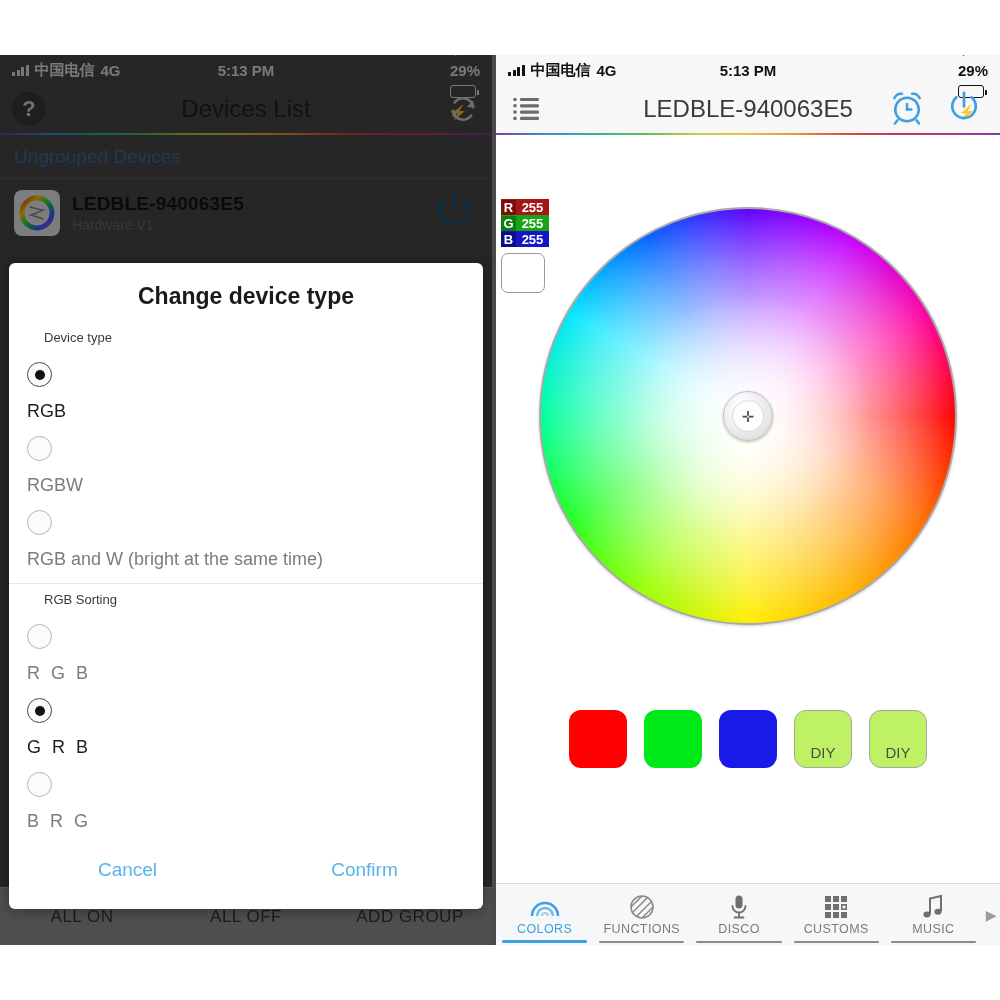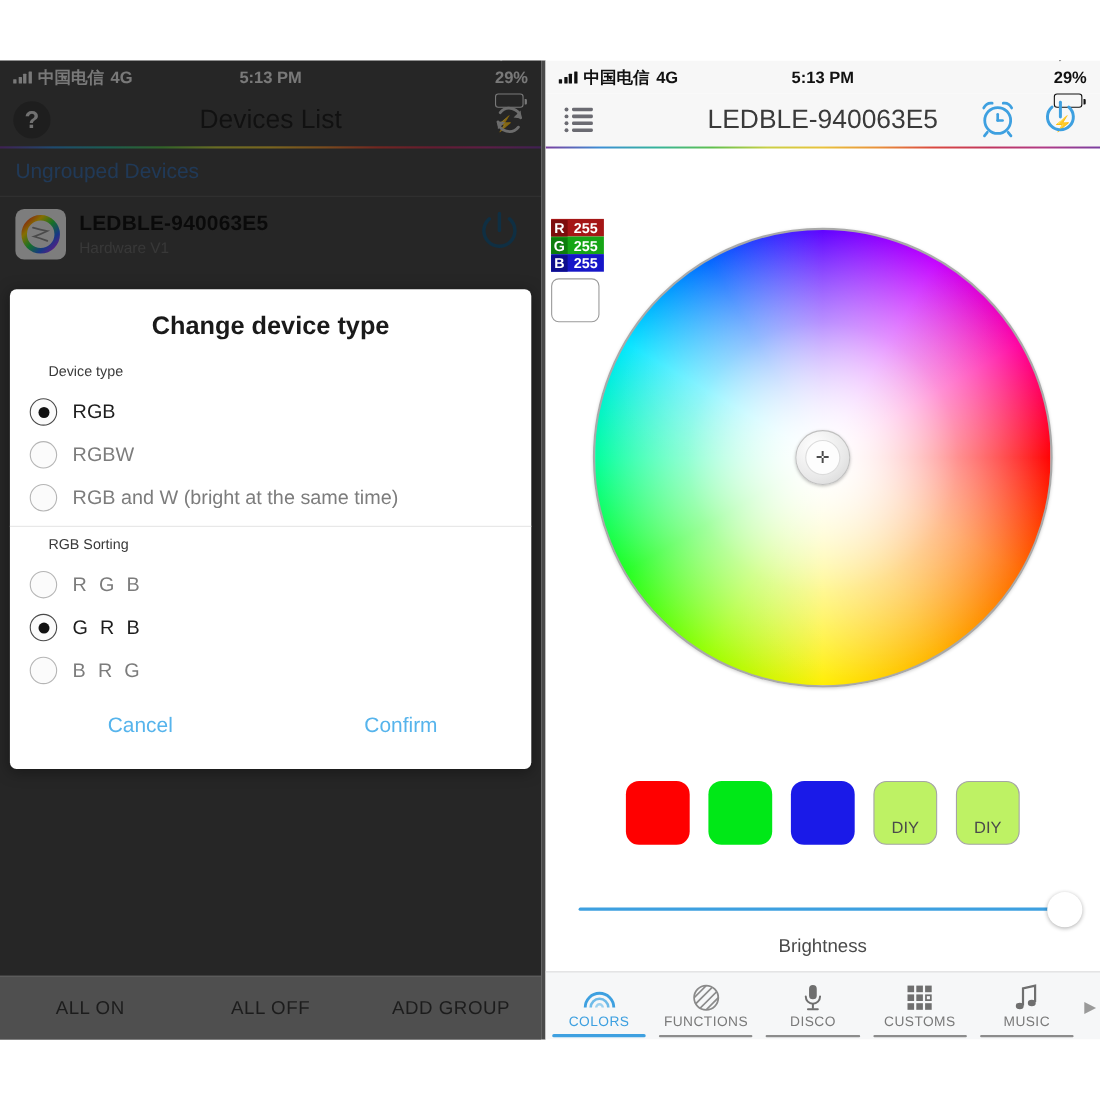--- a/index.html
+++ b/index.html
@@ -117,22 +117,23 @@
   }
   .dlg-title {
     text-align: center; font-size: 23px; font-weight: bold;
     color: #1a1a1a; padding: 20px 0 16px;
   }
   .dlg-section-label {
     font-size: 13px; color: #3a3a3a; padding: 4px 7px 10px; margin-left: 28px;
   }
   .dlg-divider { height: 1px; background: #e6e6e6; margin: 6px 0 4px; }
   .radio-row {
-    display: flex; align-items: center; gap: 14px;
+    display: flex; align-items: flex-start; gap: 14px;
     padding: 7px 14px 7px 18px;
+    flex-direction: column;
   }
   .radio {
     width: 25px; height: 25px; border-radius: 50%;
     border: 1.6px solid #b5b5b5; background: #fbfbfb;
     display: flex; align-items: center; justify-content: center;
     flex: 0 0 auto;
   }
   .radio.on { border-color: #4a4a4a; }
   .radio.on::after {
     content:''; width: 10px; height: 10px; border-radius: 50%; background: #111;
@@ -510,26 +511,20 @@
       <div class="swatch" style="background:#00e817;"></div>
       <div class="swatch" style="background:#1a1ae8;"></div>
       <div class="swatch outline">
         <span>DIY</span>
       </div>
       <div class="swatch outline">
         <span>DIY</span>
       </div>
     </div>
 
-    <div class="slider-wrap">
-      <div class="slider-track">
-        <div class="slider-knob"></div>
-      </div>
-      <div class="slider-label">Brightness</div>
-    </div>
 
     <div class="tabbar">
       <div class="tab active">
         <span class="tab-icon">
           <svg width="34" height="22" viewBox="0 0 34 22">
             <path d="M4 20 A13 13 0 0 1 30 20" fill="none" stroke="#3ea0e0" stroke-width="2.6"></path>
             <path d="M9 20 A8 8 0 0 1 25 20" fill="none" stroke="#6fbbe8" stroke-width="2.4"></path>
             <path d="M14 20 A3 3 0 0 1 20 20" fill="none" stroke="#9ed2f0" stroke-width="2.2"></path>
           </svg>
         </span>

